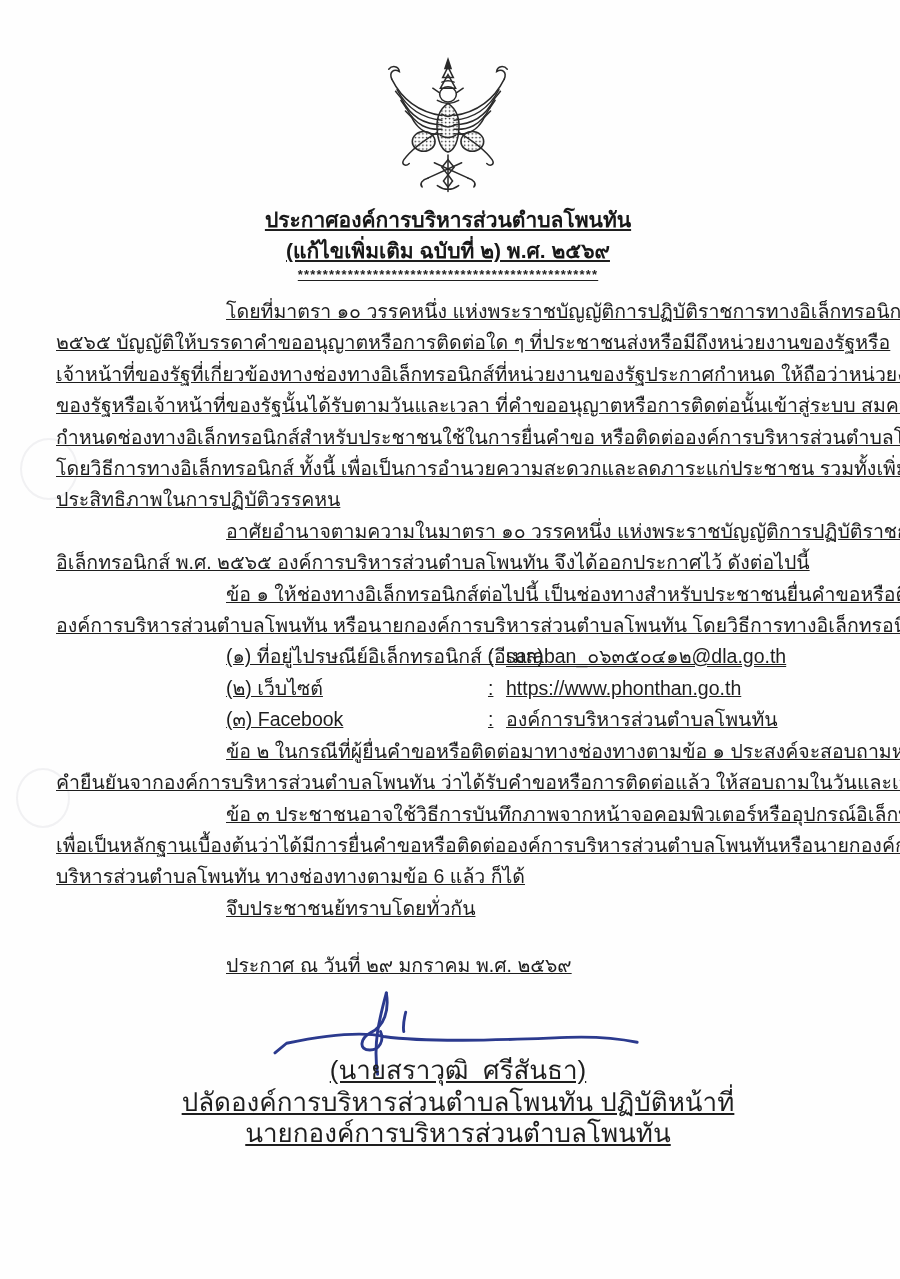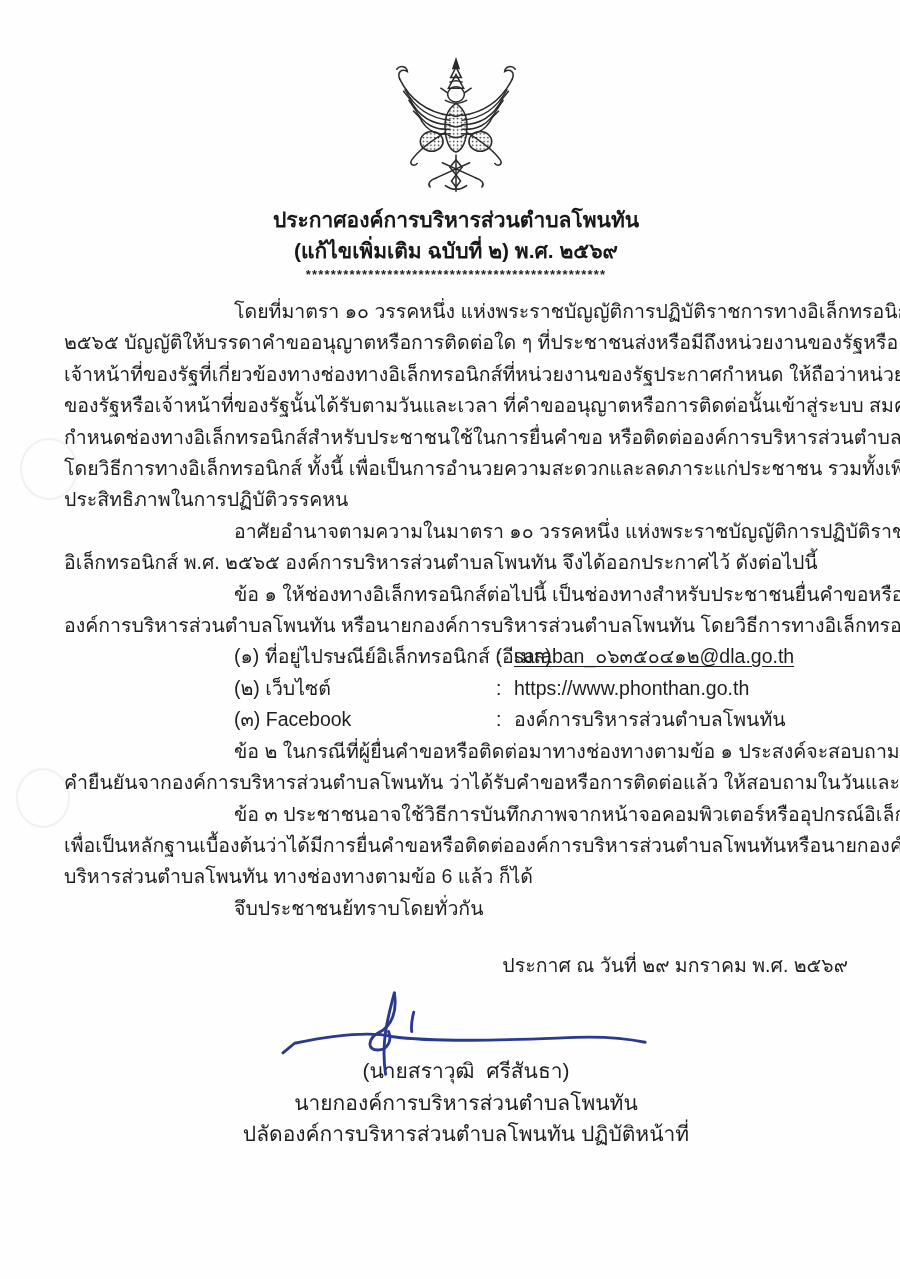--- a/index.html
+++ b/index.html
@@ -20,22 +20,23 @@
     position:absolute;
     border:2px solid #ececef;
     border-radius:50%;
     opacity:.75;
   }
   .artifact.a1{left:20px;top:438px;width:54px;height:58px;}
   .artifact.a2{left:16px;top:768px;width:50px;height:56px;}
 
   .content{
     position:absolute;
-    left:64px;top:0;
+    left:56px;top:0;
     width:784px;
+    text-decoration:underline;
   }
   .emblem-wrap{
     width:160px;margin:56px auto 2px auto;
     text-align:center;
   }
   .titleblock{
     text-align:center;
     font-weight:700;
     font-size:21px;
     line-height:31px;
@@ -70,27 +71,26 @@
   .channel-value.underline{
     text-decoration:underline;
     text-underline-offset:3px;
   }
 
   .date-line{
     margin-top:26px;
     margin-left:170px;
     font-size:19.5px;
     line-height:31px;
-    text-align:right;
   }
   .sig-block{
     width:560px;
     margin-left:122px;
     text-align:center;
-    font-size:21px;
+    font-size:26px;
     line-height:31.5px;
   }
   .sig-svg{
     display:block;
     margin:8px auto -26px auto;
     overflow:visible;
   }
   .sig-name{ white-space:pre; }
 </style>
 </head>
@@ -219,18 +219,18 @@
     <div class="sig-block">
       <svg class="sig-svg" width="390" height="92" viewBox="0 0 390 95">
         <g stroke="#2b3a8e" stroke-width="3" fill="none" stroke-linecap="round">
           <path d="M6,66 L18,56 C62,47 96,44 118,49 C170,56 250,52 308,50 C336,49 360,51 380,55"></path>
           <path d="M121,4 C114,30 107,56 112,88"></path>
           <path d="M121,4 C124,22 119,38 105,45 C94,51 92,63 104,63 C114,63 119,53 115,44"></path>
           <path d="M141,24 C139,32 138,38 139,44"></path>
         </g>
       </svg>
       <div class="sig-name">(นายสราวุฒิ  ศรีสันธา)</div>
+      <div>ปลัดองค์การบริหารส่วนตำบลโพนทัน ปฏิบัติหน้าที่</div>
       <div>นายกองค์การบริหารส่วนตำบลโพนทัน</div>
-      <div>ปลัดองค์การบริหารส่วนตำบลโพนทัน ปฏิบัติหน้าที่</div>
     </div>
 
   </div>
 </div>
 
 </body></html>

